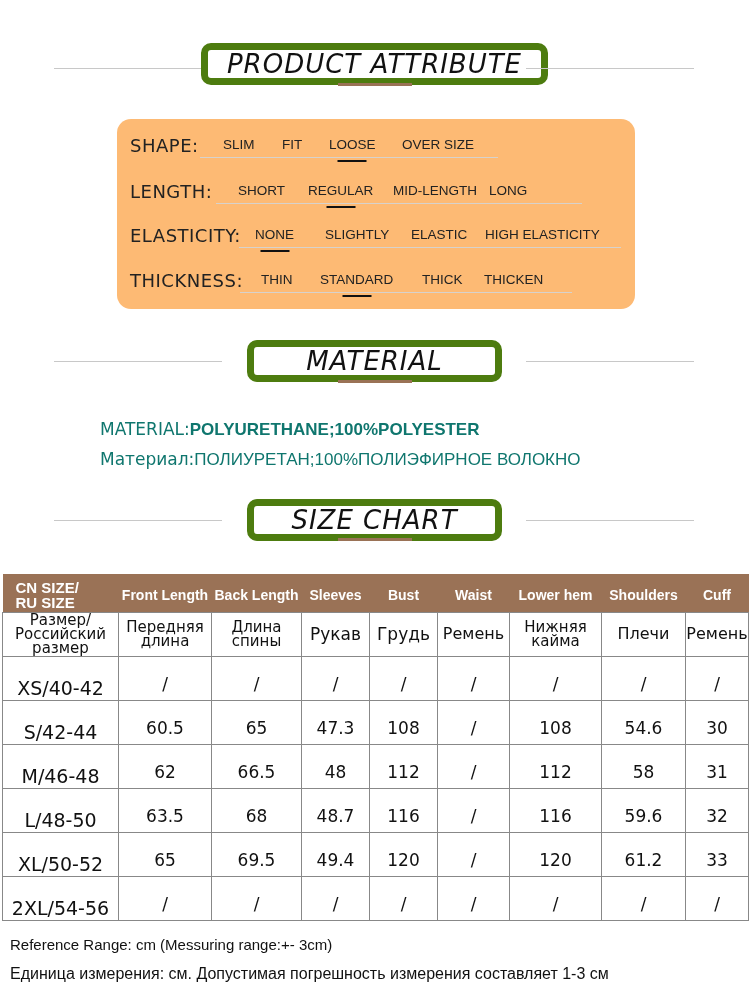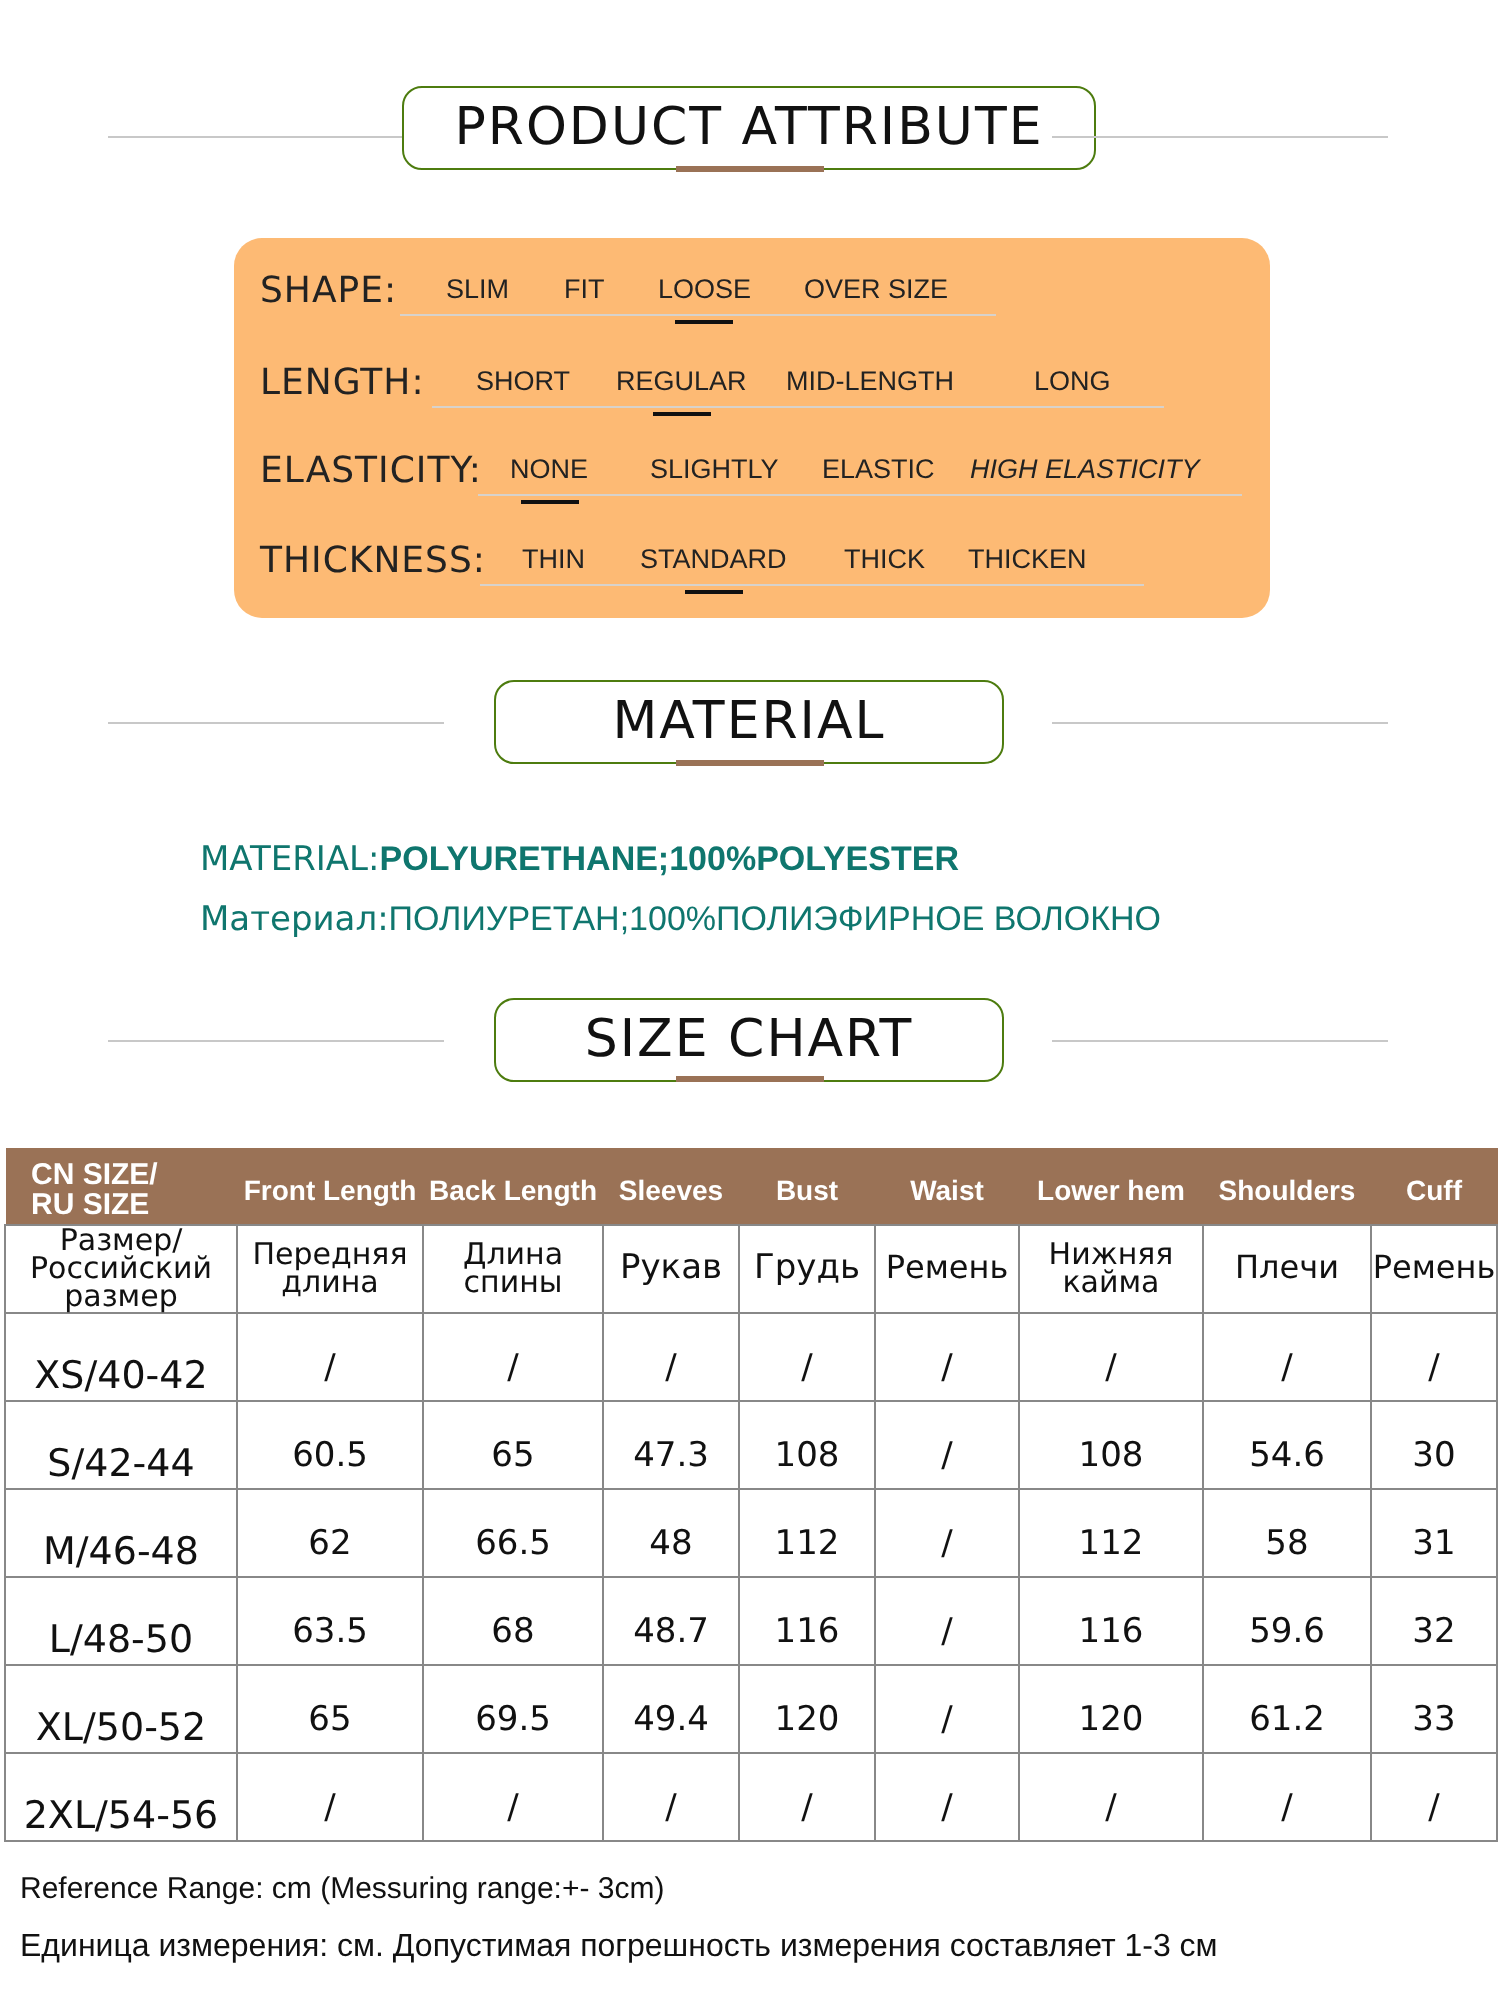--- a/index.html
+++ b/index.html
@@ -4,23 +4,23 @@
 <style>
   * { box-sizing: border-box; margin: 0; padding: 0; }
   html, body { width: 750px; height: 1000px; background: #ffffff; overflow: hidden; }
   body { font-family: "Liberation Sans", "DejaVu Sans", sans-serif; color: #111; position: relative; }
 
   
   .sec-head { position: absolute; left: 0; width: 750px; height: 50px; }
   .sec-head .line { position: absolute; top: 50%; height: 1px; background: #c8c8c8; }
   .sec-head .line.left { left: 54px; width: 168px; }
   .sec-head .line.right { left: 526px; width: 168px; }
-  .sec-head .pill { position: absolute; top: 0; height: 42px; border: 1px solid #4d7c0f; border-radius: 10px;
+  .sec-head .pill { position: absolute; top: 0; height: 42px; border: 7px solid #4d7c0f; border-radius: 10px;
                     background: #fff; display: flex; align-items: center; justify-content: center;
-                    font-family: "DejaVu Sans", sans-serif; font-size: 26px; letter-spacing: 1px; color: #111; }
+                    font-family: "DejaVu Sans", sans-serif; font-size: 26px; letter-spacing: 1px; color: #111; font-style: italic; }
   .sec-head .accent { position: absolute; height: 3px; width: 74px; background: #9a7256; left: 338px; }
 
   
   .attr-card { position: absolute; left: 117px; top: 119px; width: 518px; height: 190px;
                background: #fdba74; border-radius: 14px; }
   .attr-row { position: absolute; left: 0; height: 30px; width: 100%; }
   .attr-label { position: absolute; left: 13px; top: 4px; font-family: "DejaVu Sans", sans-serif;
                 font-size: 18px; letter-spacing: 0.5px; color: #222; }
   .attr-baseline { position: absolute; height: 1px; background: #d7d2cc; top: 26px; }
   .attr-opt { position: absolute; top: 6px; font-size: 13.5px; color: #222; white-space: nowrap; }
@@ -66,30 +66,30 @@
     <span class="attr-opt sel" style="left:212px;text-align:center;">LOOSE</span>
     <span class="attr-opt" style="left:285px;">OVER SIZE</span>
   </div>
 
   <div class="attr-row" style="top:58px;">
     <span class="attr-label">LENGTH:</span>
     <div class="attr-baseline" style="left:99px;width:366px;"></div>
     <span class="attr-opt" style="left:121px;">SHORT</span>
     <span class="attr-opt sel" style="left:191px;">REGULAR</span>
     <span class="attr-opt" style="left:276px;">MID-LENGTH</span>
-    <span class="attr-opt" style="left:400px;">LONG</span>
+    <span class="attr-opt" style="left:372px;">LONG</span>
   </div>
 
   <div class="attr-row" style="top:102px;">
     <span class="attr-label">ELASTICITY:</span>
     <div class="attr-baseline" style="left:122px;width:382px;"></div>
     <span class="attr-opt sel" style="left:138px;">NONE</span>
     <span class="attr-opt" style="left:208px;">SLIGHTLY</span>
     <span class="attr-opt" style="left:294px;">ELASTIC</span>
-    <span class="attr-opt" style="left:368px;font-style:italic;">HIGH ELASTICITY</span>
+    <span class="attr-opt" style="left:368px;">HIGH ELASTICITY</span>
   </div>
 
   <div class="attr-row" style="top:147px;">
     <span class="attr-label">THICKNESS:</span>
     <div class="attr-baseline" style="left:123px;width:332px;"></div>
     <span class="attr-opt" style="left:144px;text-align:center;">THIN</span>
     <span class="attr-opt sel" style="left:203px;">STANDARD</span>
     <span class="attr-opt" style="left:305px;">THICK</span>
     <span class="attr-opt" style="left:367px;">THICKEN</span>
   </div>

